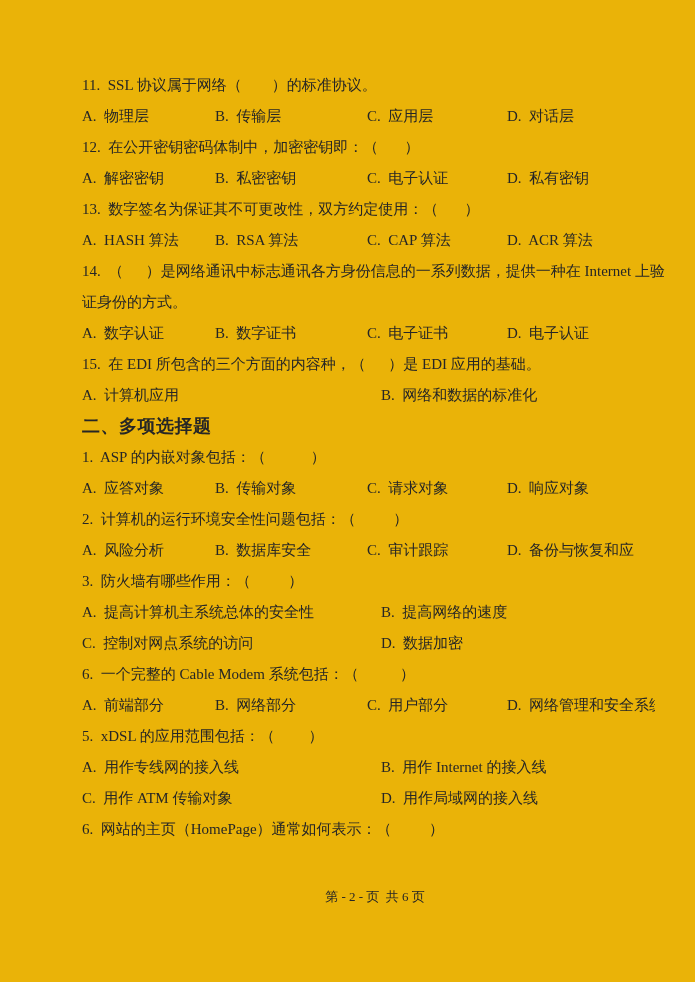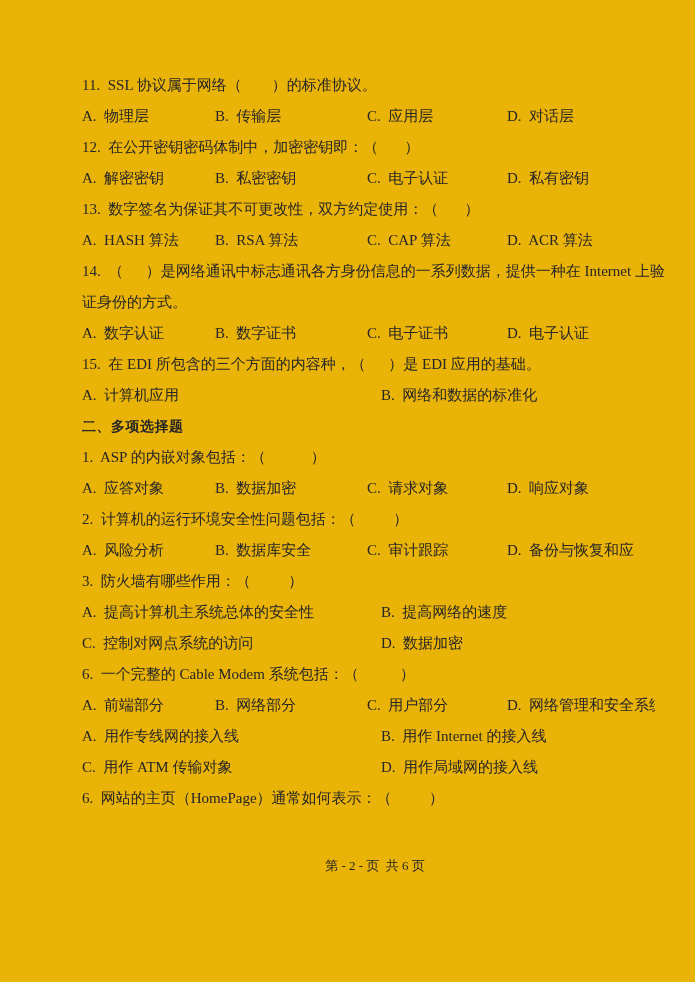--- a/index.html
+++ b/index.html
@@ -26,21 +26,21 @@
     padding-left: 82px;
     padding-right: 40px;
   }
   .line {
     height: 31px;
     line-height: 31px;
     font-size: 15px;
     white-space: pre;
   }
   .line.heading {
-    font-size: 14px;
+    font-size: 18px;
     font-weight: bold;
     letter-spacing: 0.5px;
   }
   .line.opts4 {
     display: grid;
     grid-template-columns: 133px 152px 140px auto;
   }
   .line.opts2 {
     display: grid;
     grid-template-columns: 285px auto;
@@ -71,28 +71,29 @@
       <div class="line opts4"><span class="opt">A.  解密密钥</span><span class="opt">B.  私密密钥</span><span class="opt">C.  电子认证</span><span class="opt">D.  私有密钥</span></div>
       <div class="line question">13.  数字签名为保证其不可更改性，双方约定使用：（       ）</div>
       <div class="line opts4"><span class="opt">A.  HASH 算法</span><span class="opt">B.  RSA 算法</span><span class="opt">C.  CAP 算法</span><span class="opt">D.  ACR 算法</span></div>
       <div class="line question">14.  （      ）是网络通讯中标志通讯各方身份信息的一系列数据，提供一种在 Internet 上验</div>
       <div class="line question">证身份的方式。</div>
       <div class="line opts4"><span class="opt">A.  数字认证</span><span class="opt">B.  数字证书</span><span class="opt">C.  电子证书</span><span class="opt">D.  电子认证</span></div>
       <div class="line question">15.  在 EDI 所包含的三个方面的内容种，（      ）是 EDI 应用的基础。</div>
       <div class="line opts2"><span class="opt">A.  计算机应用</span><span class="opt">B.  网络和数据的标准化</span></div>
       <div class="line heading">二、多项选择题</div>
       <div class="line question">1.  ASP 的内嵌对象包括：（            ）</div>
-      <div class="line opts4"><span class="opt">A.  应答对象</span><span class="opt">B.  数据加密</span><span class="opt">C.  请求对象</span><span class="opt">D.  响应对象</span></div>
+      <div class="line opts4"><span class="opt">A.  应答对象</span><span class="opt">B.  传输对象</span><span class="opt">C.  请求对象</span><span class="opt">D.  响应对象</span></div>
       <div class="line question">2.  计算机的运行环境安全性问题包括：（          ）</div>
       <div class="line opts4"><span class="opt">A.  风险分析</span><span class="opt">B.  数据库安全</span><span class="opt">C.  审计跟踪</span><span class="opt">D.  备份与恢复和应</span></div>
       <div class="line question">3.  防火墙有哪些作用：（          ）</div>
       <div class="line opts2"><span class="opt">A.  提高计算机主系统总体的安全性</span><span class="opt">B.  提高网络的速度</span></div>
       <div class="line opts2"><span class="opt">C.  控制对网点系统的访问</span><span class="opt">D.  数据加密</span></div>
       <div class="line question">6.  一个完整的 Cable Modem 系统包括：（           ）</div>
       <div class="line opts4"><span class="opt">A.  前端部分</span><span class="opt">B.  网络部分</span><span class="opt">C.  用户部分</span><span class="opt">D.  网络管理和安全系统</span></div>
+      <div class="line question">5.  xDSL 的应用范围包括：（         ）</div>
       <div class="line opts2"><span class="opt">A.  用作专线网的接入线</span><span class="opt">B.  用作 Internet 的接入线</span></div>
       <div class="line opts2"><span class="opt">C.  用作 ATM 传输对象</span><span class="opt">D.  用作局域网的接入线</span></div>
       <div class="line question">6.  网站的主页（HomePage）通常如何表示：（          ）</div>
     </div>
   <div class="footer">
     <span>第 - 2 - 页  共 6 页</span>
   </div>
 </main>
 
 </body></html>

